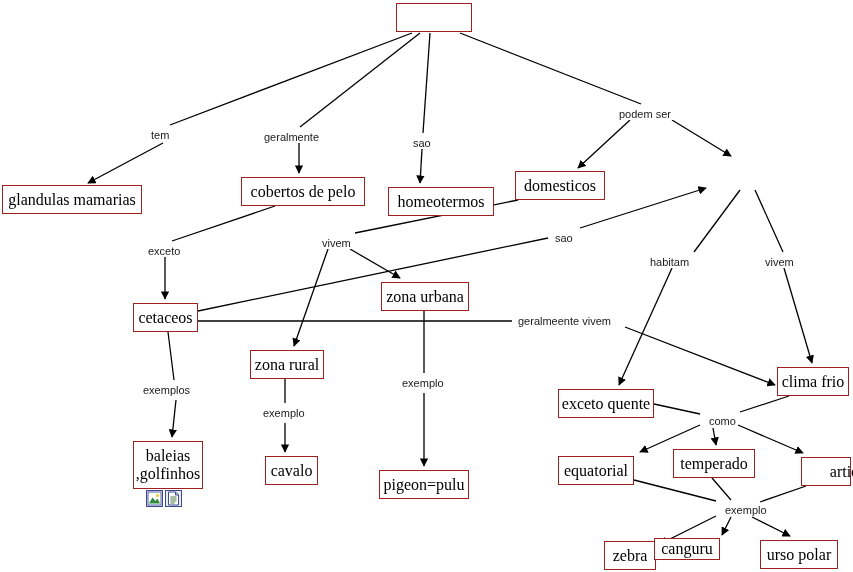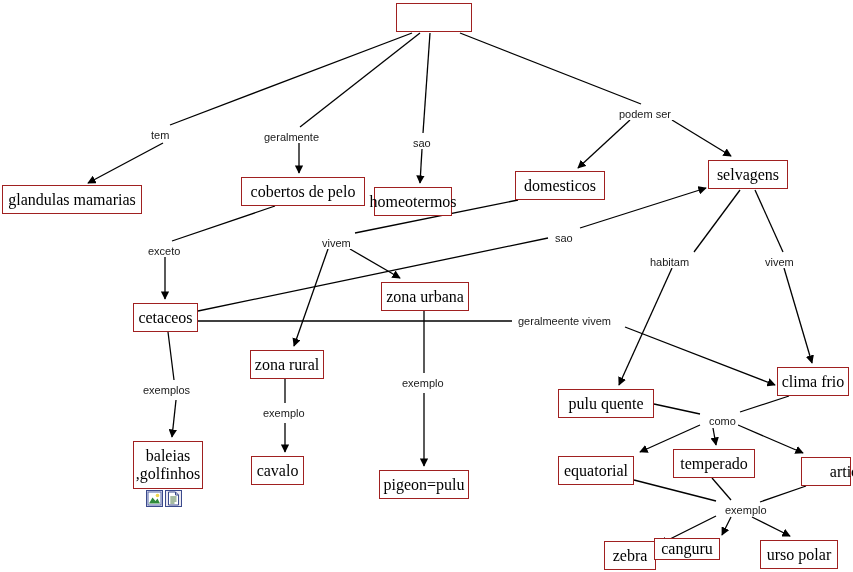--- a/index.html
+++ b/index.html
@@ -148,31 +148,30 @@
 
       <path d="M 731 517 L 722 535" marker-end="url(#arrow)"></path>
 
       <path d="M 752 517 L 790 536" marker-end="url(#arrow)"></path>
     </g>
   </svg>
 
   <div class="node" style="left:396px;top:3px;width:76px;height:29px;"></div>
   <div class="node" style="left:2px;top:185px;width:140px;height:29px;">glandulas mamarias</div>
   <div class="node" style="left:241px;top:177px;width:124px;height:29px;">cobertos de pelo</div>
-  <div class="node" style="left:374px;top:187px;width:78px;height:29px;">homeotermos</div>
+  <div class="node" style="left:388px;top:187px;width:106px;height:29px;">homeotermos</div>
   <div class="node" style="left:515px;top:171px;width:90px;height:29px;">domesticos</div>
-  <div class="node" style="left:708px;top:160px;width:80px;height:29px;">selvagens</div>
   <div class="node" style="left:133px;top:303px;width:65px;height:29px;">cetaceos</div>
   <div class="node" style="left:381px;top:282px;width:88px;height:29px;">zona urbana</div>
   <div class="node" style="left:250px;top:350px;width:74px;height:29px;">zona rural</div>
-  <div class="node" style="left:558px;top:389px;width:96px;height:29px;">pulu quente</div>
+  <div class="node" style="left:558px;top:389px;width:96px;height:29px;">exceto quente</div>
   <div class="node" style="left:777px;top:367px;width:72px;height:29px;">clima frio</div>
   <div class="node multiline" style="left:133px;top:441px;width:70px;height:48px;">baleias
 ,golfinhos</div>
-  <div class="node" style="left:251px;top:456px;width:53px;height:29px;">cavalo</div>
+  <div class="node" style="left:265px;top:456px;width:53px;height:29px;">cavalo</div>
   <div class="node" style="left:379px;top:470px;width:90px;height:29px;">pigeon=pulu</div>
   <div class="node" style="left:558px;top:456px;width:76px;height:29px;">equatorial</div>
   <div class="node" style="left:673px;top:449px;width:82px;height:29px;">temperado</div>
   <div class="node" style="left:801px;top:457px;width:50px;height:29px;padding-left:44px;">artico</div>
   <div class="node" style="left:604px;top:541px;width:52px;height:29px;">zebra</div>
   <div class="node" style="left:654px;top:538px;width:66px;height:22px;">canguru</div>
   <div class="node" style="left:760px;top:540px;width:78px;height:29px;">urso polar</div>
 
   <div class="link-label" style="left:149px;top:129px;">tem</div>
   <div class="link-label" style="left:262px;top:131px;">geralmente</div>

